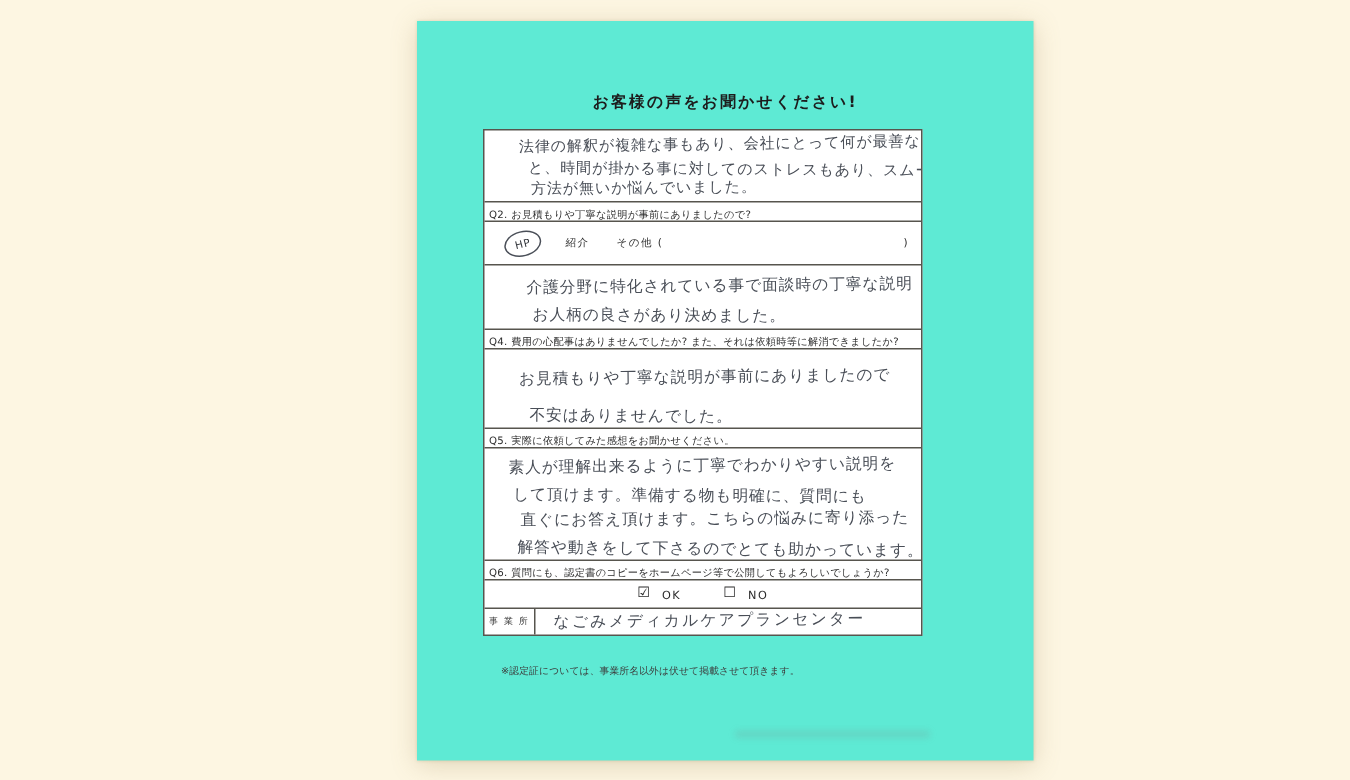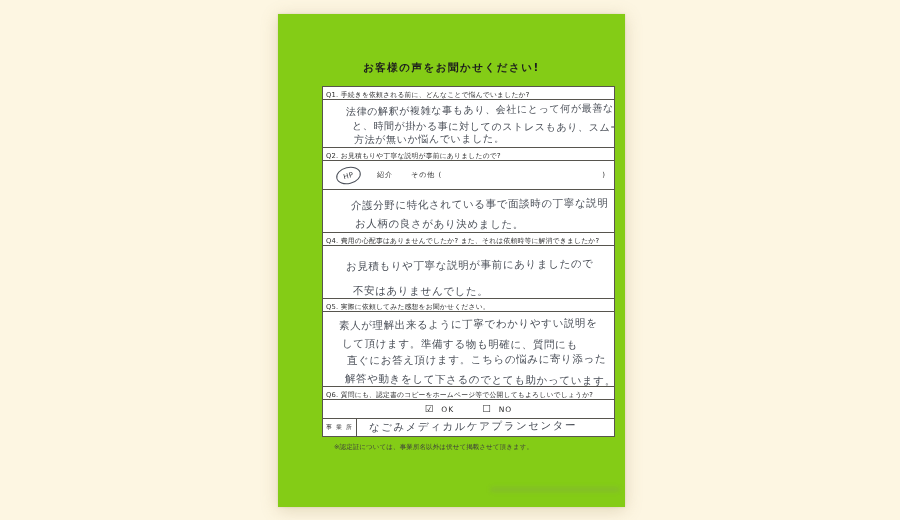--- a/index.html
+++ b/index.html
@@ -5,22 +5,22 @@
   * { margin:0; padding:0; box-sizing:border-box; }
   html,body { width:900px; height:520px; }
   body {
     position:relative;
     background:#fdf6e2;
     font-family:"DejaVu Sans", sans-serif;
     overflow:hidden;
   }
   .paper {
     position:absolute; left:278px; top:14px;
-    width:347px; height:493px;
-    background:#84cc16;
+    width:411px; height:493px;
+    background:#5eead4;
     box-shadow:0 3px 16px rgba(160,140,90,0.30), 0 0 2px rgba(160,140,90,0.25);
   }
   .title {
     position:absolute; top:47px; left:0; width:100%;
     text-align:center;
     font-size:10.5px; font-weight:bold; color:#1d1d1d;
     letter-spacing:1.5px;
   }
   .form {
     position:absolute; left:44px; top:72px; width:293px;
@@ -91,21 +91,20 @@
 </head>
 <body>
 
 <div class="paper">
 
   <div class="title">お客様の声をお聞かせください!</div>
 
   <div class="form">
 
     <div class="sec">
-      <div class="qh">Q1. 手続きを依頼される前に、どんなことで悩んでいましたか?</div>
       <div class="ans a1">
         <span class="hw" style="transform:rotate(-0.8deg);">法律の解釈が複雑な事もあり、会社にとって何が最善なのか</span>
         <span class="hw" style="margin-left:6px; transform:rotate(0.4deg);">と、時間が掛かる事に対してのストレスもあり、スムーズに行く</span>
         <span class="hw" style="margin-left:8px; transform:rotate(-0.5deg);">方法が無いか悩んでいました。</span>
       </div>
     </div>
 
     <div class="sec">
       <div class="qh">Q2. お見積もりや丁寧な説明が事前にありましたので?</div>
       <div class="ans a2">

